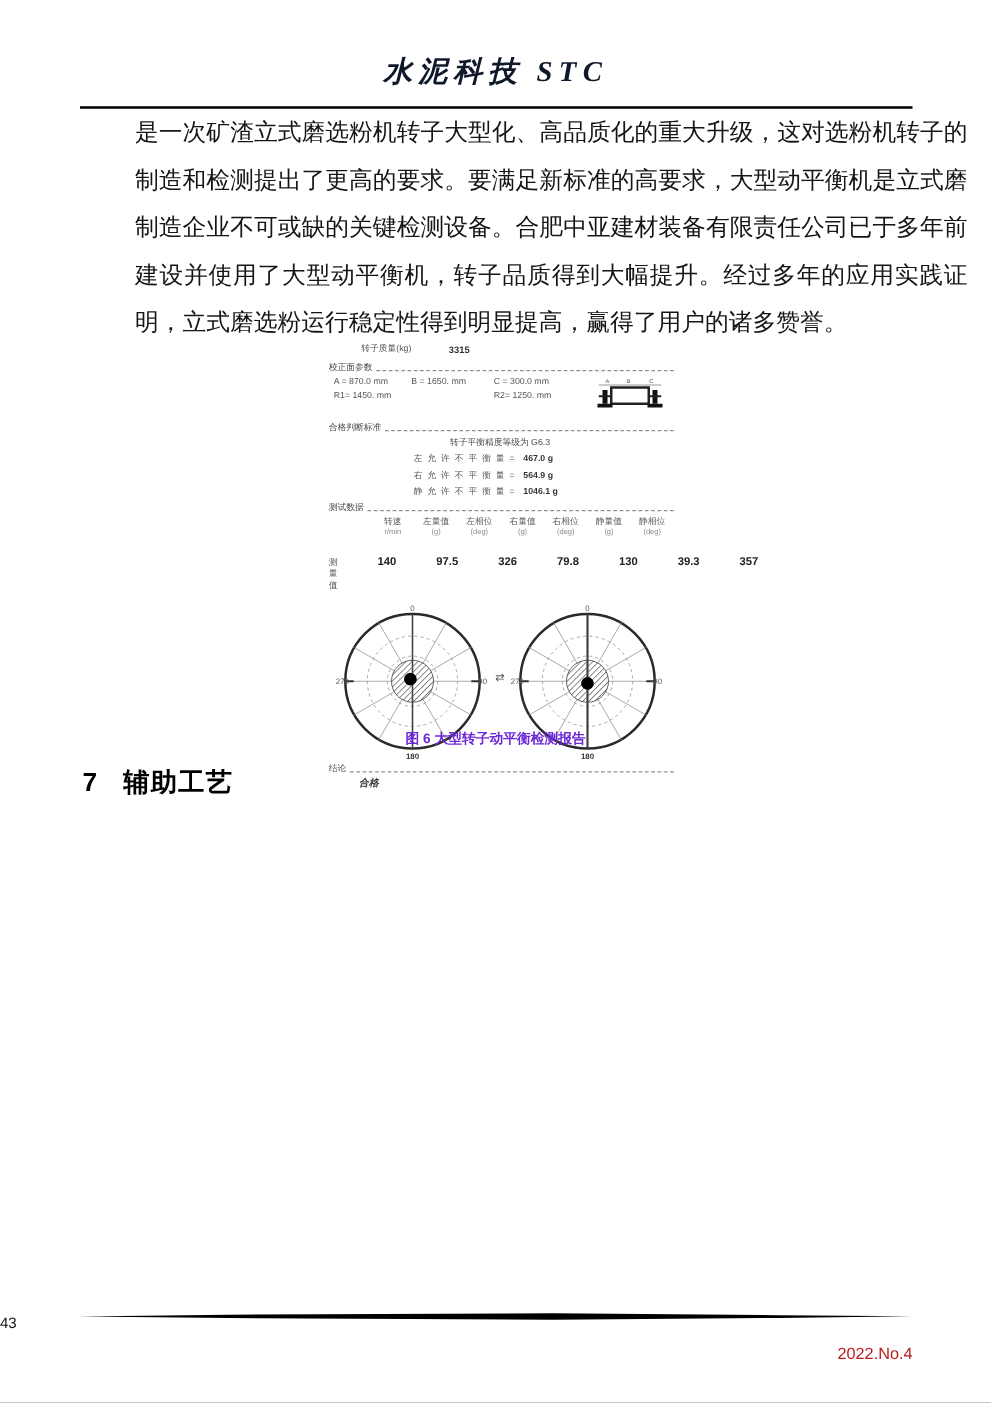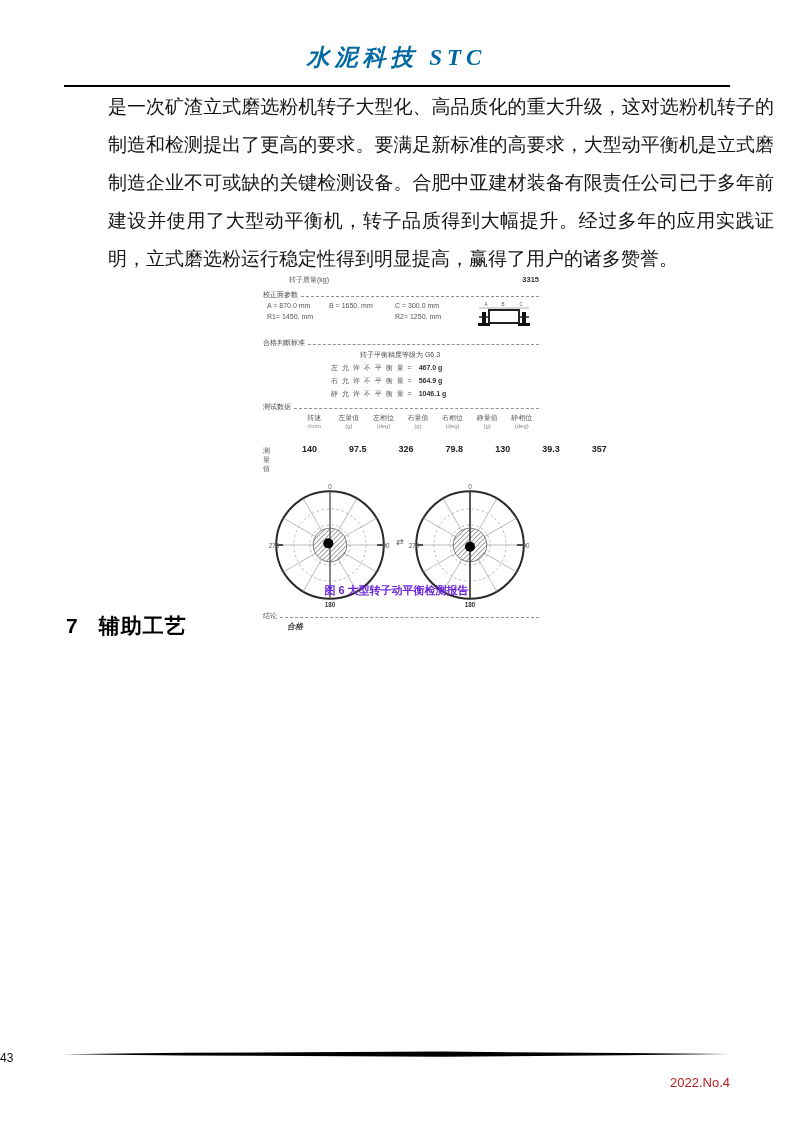--- a/index.html
+++ b/index.html
@@ -6,21 +6,21 @@
   html,body { margin:0; padding:0; background:#9a9a9a; }
   .page {
     position:relative; width:793px; height:1122px; margin:0 auto;
     background:#ffffff; overflow:hidden;
     font-family:"Liberation Serif", serif; color:#1a1a1a;
   }
   
   .journal-title {
     position:absolute; top:42px; left:0; width:100%;
     text-align:center; font-style:italic; font-weight:bold;
-    font-size:23px; letter-spacing:5px; color:#0369a1;
+    font-size:23px; letter-spacing:5px; color:#0f172a;
   }
   .header-rule { position:absolute; top:85px; left:64px; width:666px; height:2px; background:#000; }
 
   
   .body-text {
     position:absolute; left:64px; width:666px;
     font-size:19px; line-height:38px; text-align:justify;
     color:#151515;
     margin-left:44px;
   }
@@ -39,21 +39,21 @@
     position:absolute; top:583px; left:0; width:100%; text-align:center;
     font-family:"Liberation Sans", sans-serif; font-weight:600; font-size:11px; color:#6d28d9;
   }
 
   
   .report {
     position:absolute; top:272px; left:261px; width:278px; height:312px;
     font-family:"Liberation Sans", sans-serif; font-size:7px; color:#555;
     line-height:1.3;
   }
-  .r-mass { margin:3px 0 5px 28px; display:flex; gap:30px;justify-content:space-between; }
+  .r-mass { margin:3px 0 5px 28px; display:flex; gap:30px; }
   .r-mass .val { font-weight:bold; color:#333; font-size:7.5px; }
   .sep { display:flex; align-items:flex-end; gap:3px; margin:3px 0 2px 2px; }
   .sep .lbl { white-space:nowrap; color:#4a4a4a; }
   .sep .dots { flex:1; border-bottom:1px dashed #9a8f86; margin-bottom:2px; height:0; }
   .params { position:relative; margin:1px 0 1px 6px; min-height:34px; }
   .params .prow { display:flex; margin:2px 0; }
   .params .c1 { width:62px; } .params .c2 { width:66px; } .params .c3 { width:60px; }
   .params .cr1 { width:128px; }
   .schematic { position:absolute; right:6px; top:0; }
   .grade-line { text-align:center; margin:3px 0 4px 0; color:#4a4a4a; }

